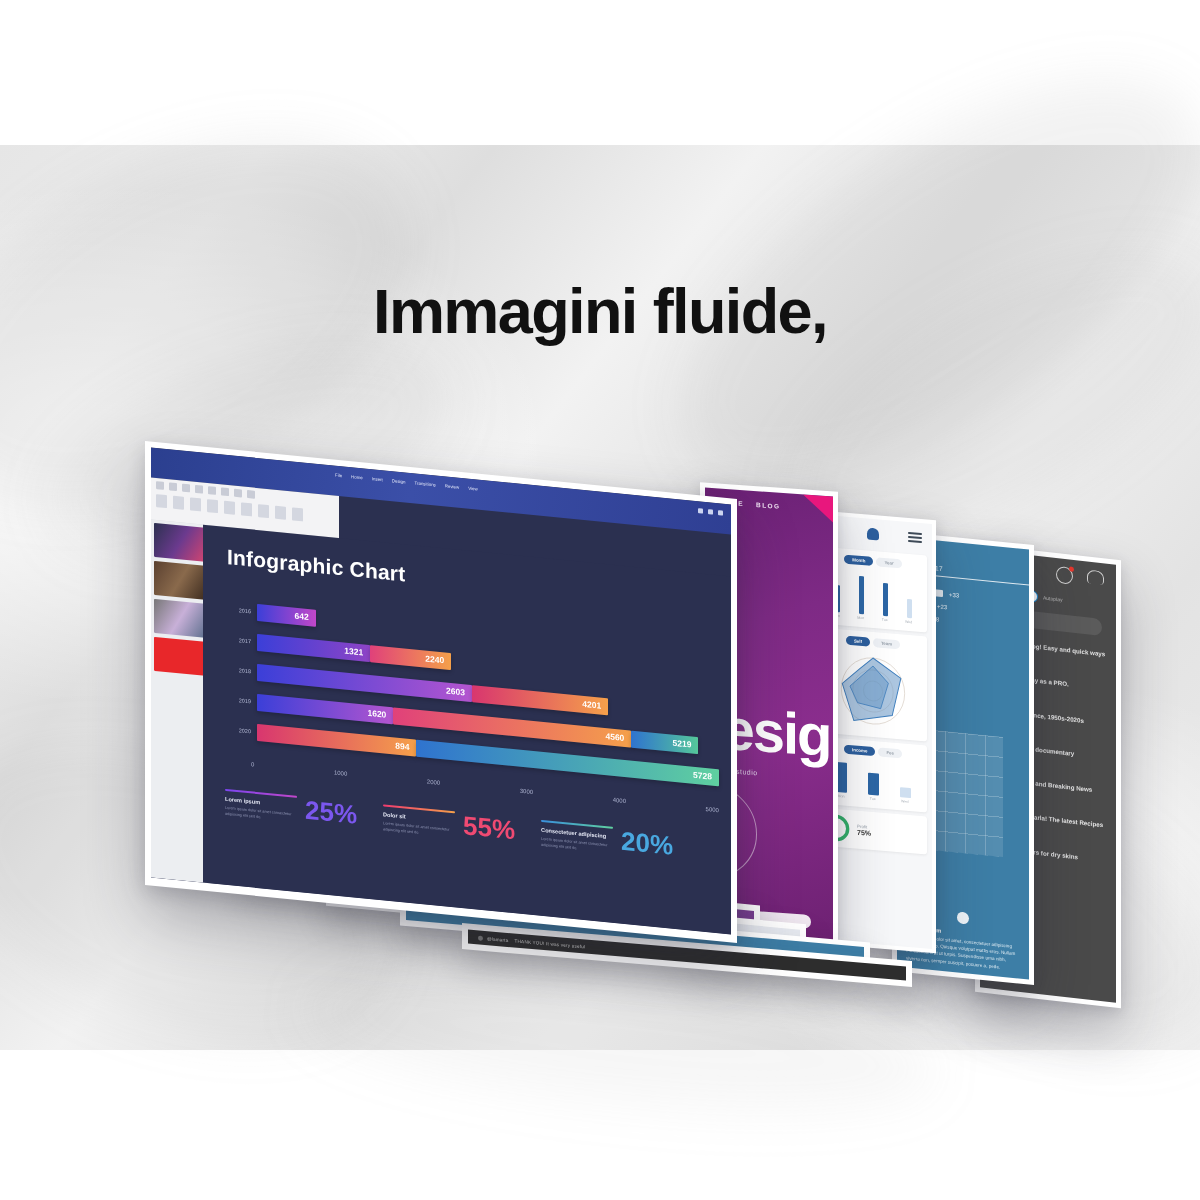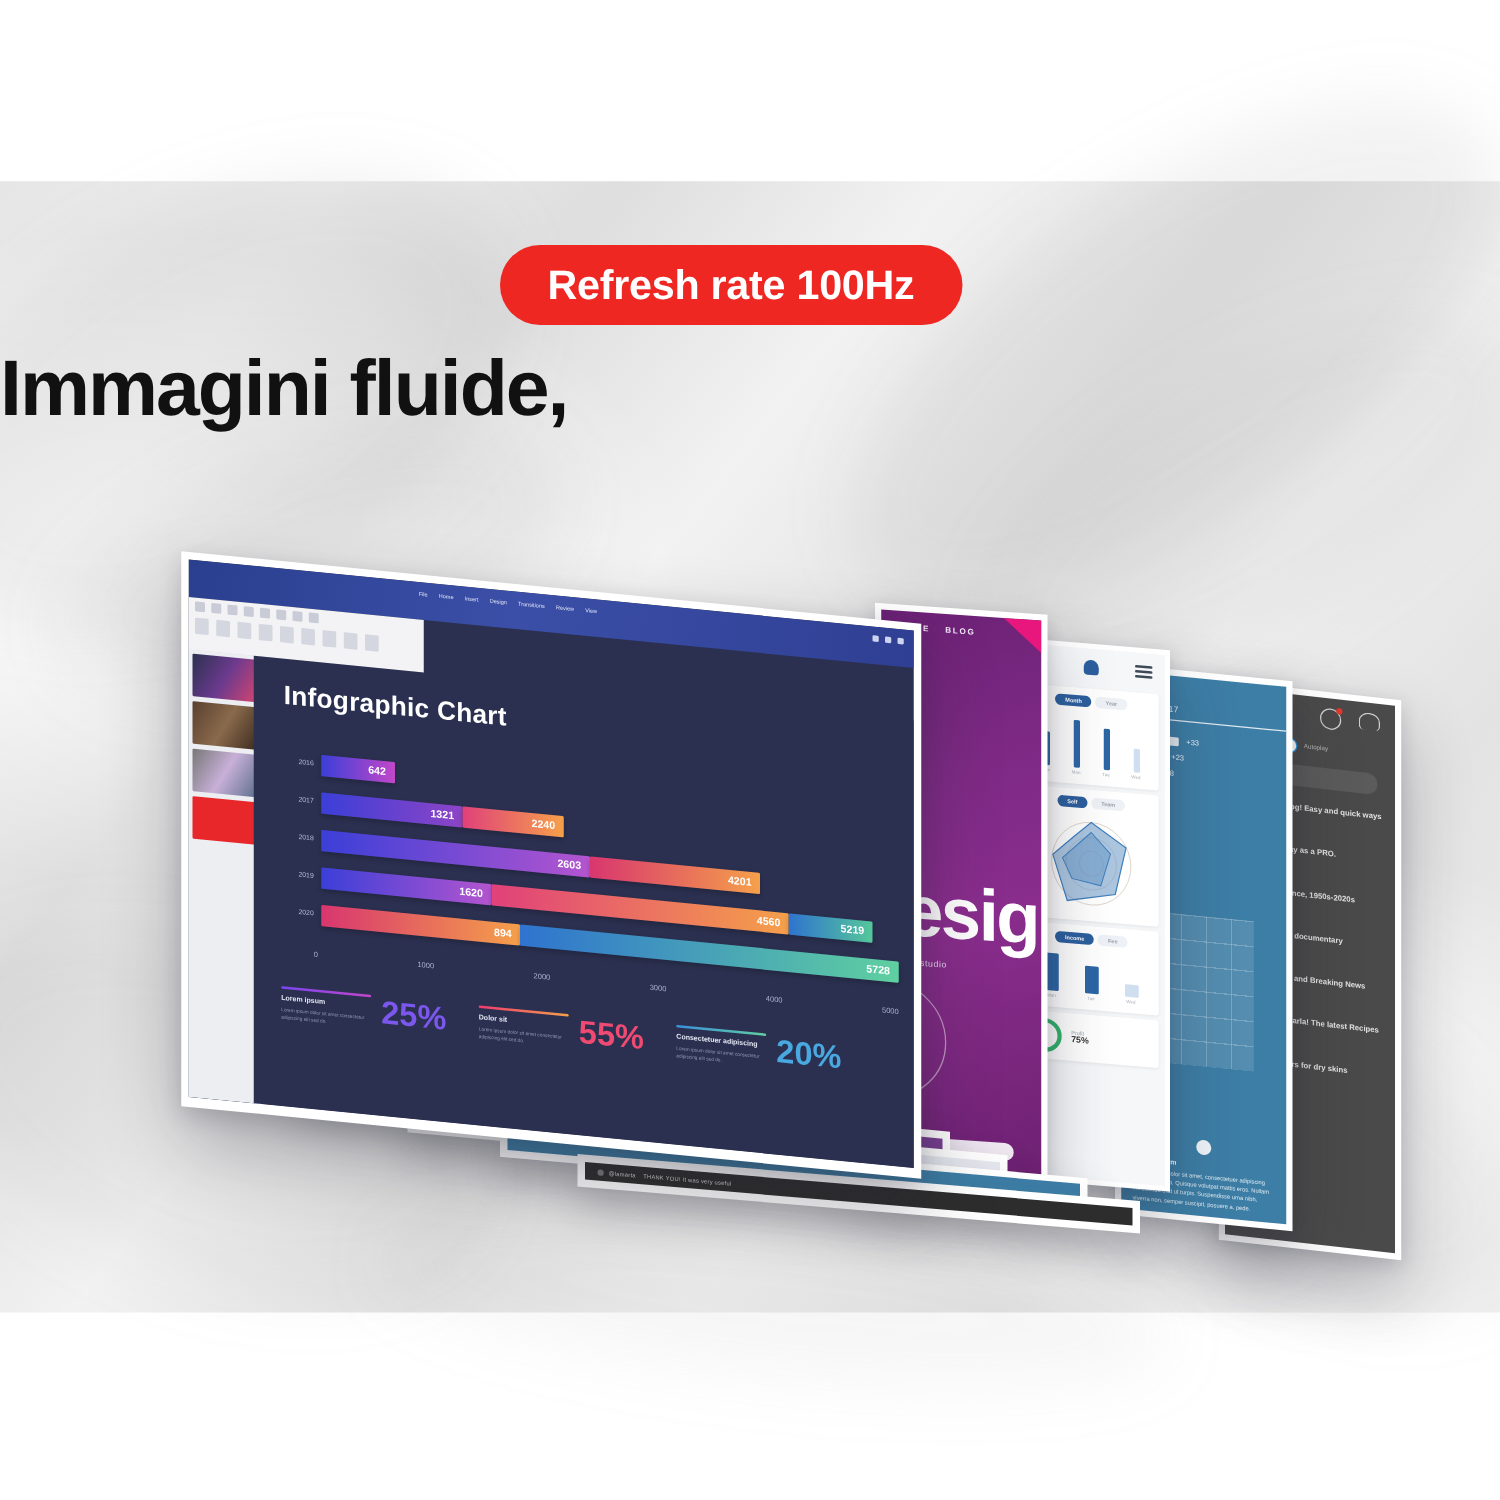--- a/index.html
+++ b/index.html
@@ -36,21 +36,21 @@
   
   .badge{
     position:absolute;left:400px;top:196px;
     display:flex;align-items:center;justify-content:center;
     height:64px;padding:0 38px;border-radius:34px;
     background:#ee2722;color:#fff;
     font-size:33px;font-weight:700;letter-spacing:-.2px;white-space:nowrap;
   }
   .headline{
     position:absolute;left:0;top:278px;width:1200px;
-    color:#111;
+    text-align:center;color:#111;
     font-size:63px;font-weight:700;line-height:1.06;letter-spacing:-1.6px;
   }
   .headline .l2{display:block;}
 
   
   .stack{position:absolute;left:0;top:0;width:1200px;height:1200px;
          perspective:2200px;}
   .win{
     position:absolute;background:#fff;
     box-shadow:0 26px 54px rgba(40,40,55,.30), 0 4px 14px rgba(40,40,55,.16);
@@ -213,21 +213,20 @@
 
   <div class="bg-band"></div>
   <div class="bg-leaf l1"></div>
   <div class="bg-leaf l2"></div>
   <div class="bg-leaf l3"></div>
   <div class="bg-leaf l4"></div>
   <div class="bg-leaf l5"></div>
   <div class="bg-leaf l6"></div>
   <div class="bg-leaf l7"></div>
 
-  <div class="badge">Refresh rate 100Hz</div>
 
   <div class="headline">
     <span class="l1">Immagini fluide,</span>
   </div>
 
   <div class="stack">
 
     <div class="win win-blog">
       <div class="blog-inner">
         <div class="blog-top">

